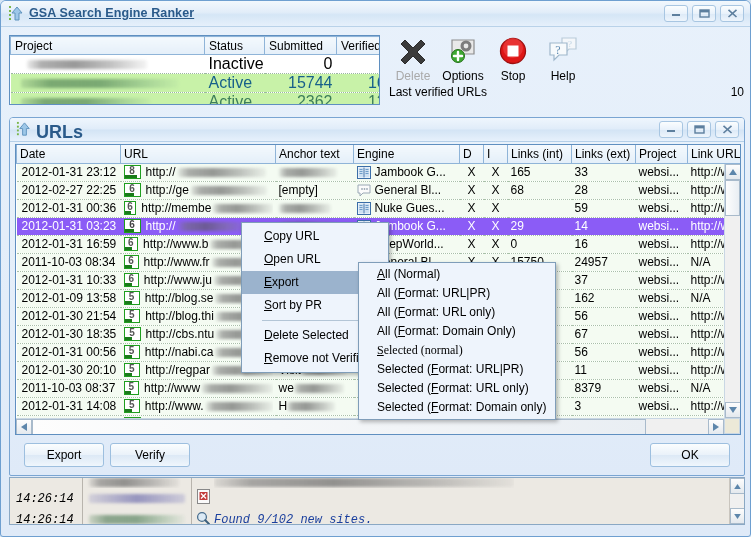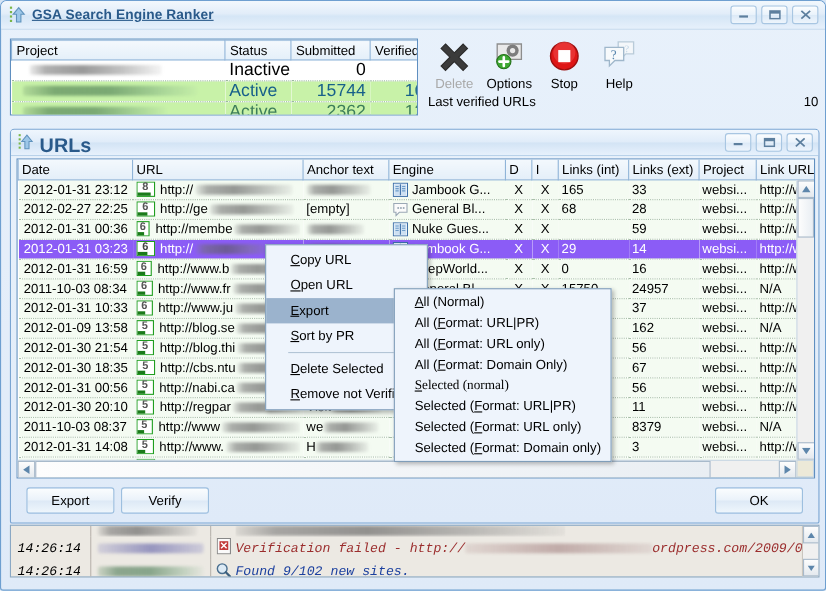--- a/index.html
+++ b/index.html
@@ -840,23 +840,20 @@
       <div class="log-sep"></div>
       <div class="log-proj"><span class="blurred" style="width:96px;background:linear-gradient(90deg,rgba(110,110,180,.2),rgba(80,80,160,.55),rgba(120,120,190,.25))"></span></div>
       <div class="log-sep2"></div>
       <div class="log-ico">
         <svg width="13" height="15" viewBox="0 0 13 15">
           <rect x="0.5" y="0.5" width="12" height="14" fill="#fafafa" stroke="#888"></rect>
           <rect x="2.5" y="3" width="8" height="8" fill="#c23b3b"></rect>
           <path d="M4 4.5 L9 9.5 M9 4.5 L4 9.5" stroke="#fff" stroke-width="1.3"></path>
         </svg>
       </div>
-      <div class="log-msg msg-red">
-        <span>Verification failed - http://</span><span class="blurred" style="width:170px;background:linear-gradient(90deg,rgba(170,130,130,.18),rgba(150,110,110,.5),rgba(180,150,150,.2))"></span><span>ordpress.com/2009/0</span>
-      </div>
     </div>
 
     <div class="log-row">
       <div class="log-time">14:26:14</div>
       <div class="log-sep"></div>
       <div class="log-proj"><span class="blurred green" style="width:96px"></span></div>
       <div class="log-sep2"></div>
       <div class="log-ico">
         <svg width="14" height="14" viewBox="0 0 14 14">
           <circle cx="6" cy="6" r="4.4" fill="#dceaf5" stroke="#4a6f8f" stroke-width="1.3"></circle>

